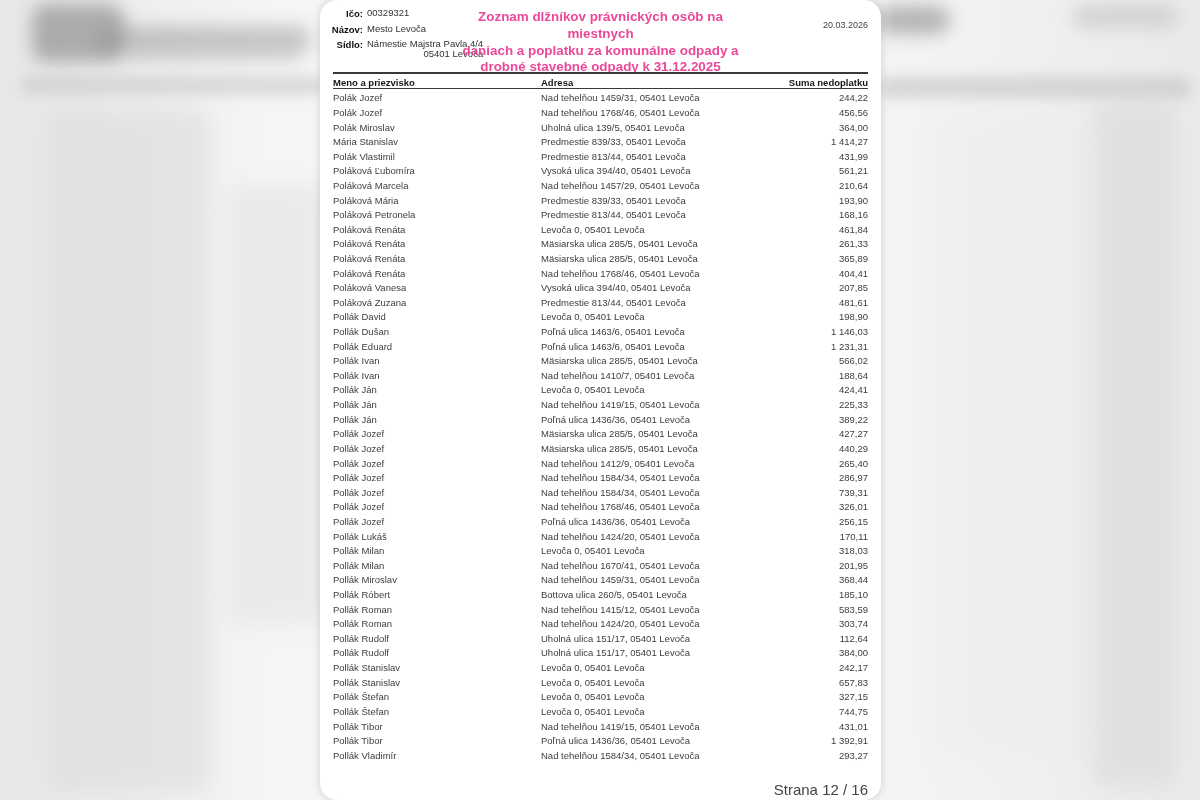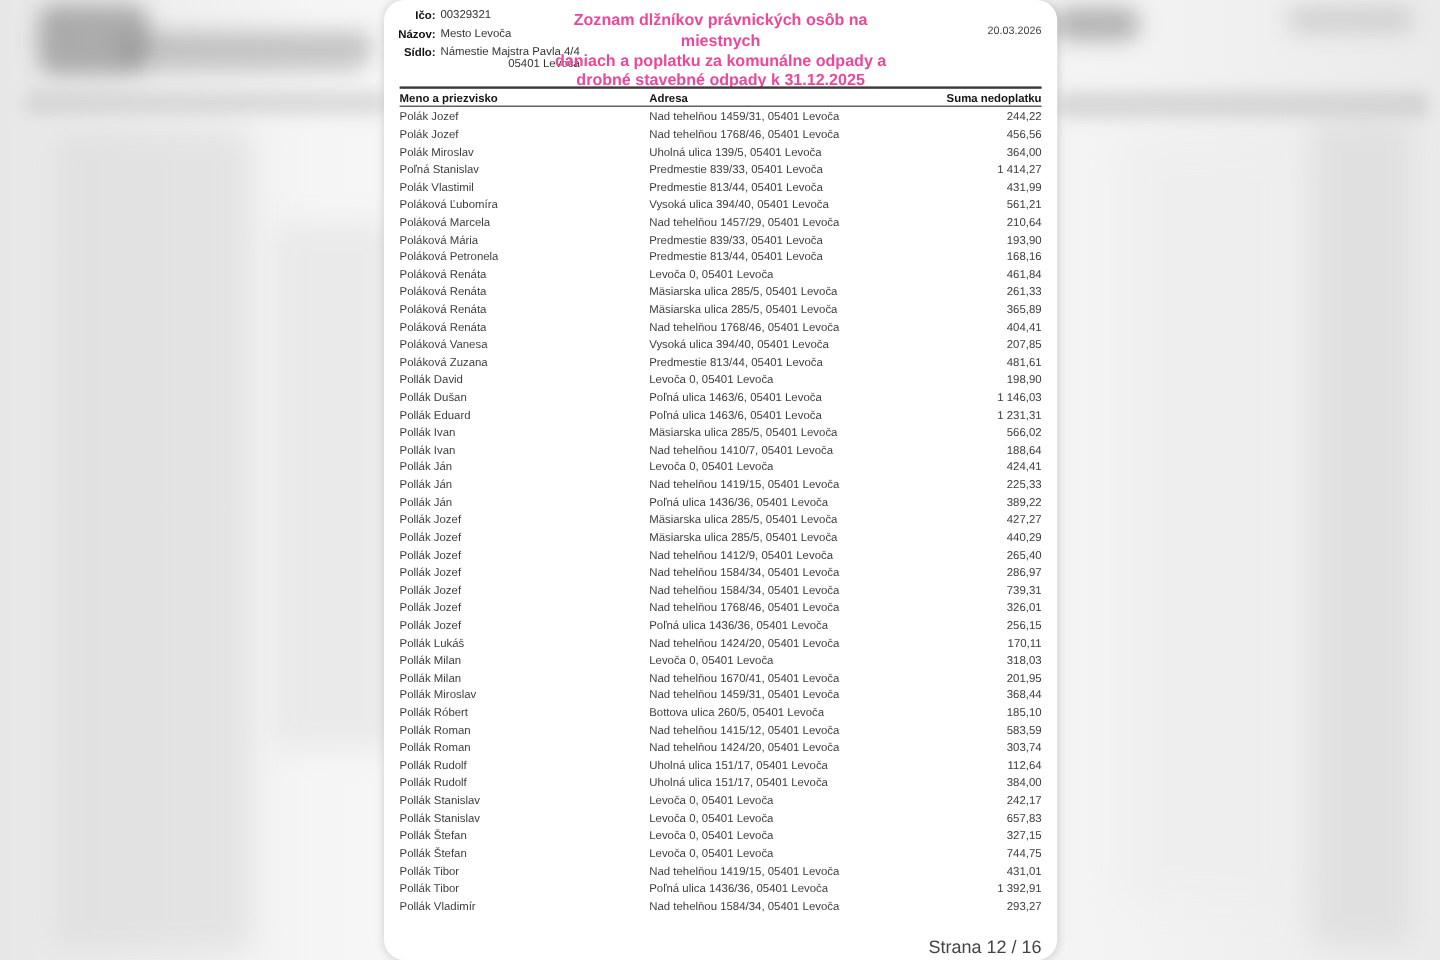--- a/index.html
+++ b/index.html
@@ -120,21 +120,21 @@
             <div class="td-name">Polák Jozef</div>
             <div class="td-addr">Nad tehelňou 1768/46, 05401 Levoča</div>
             <div class="td-amt">456,56</div>
           </div>
           <div class="tr">
             <div class="td-name">Polák Miroslav</div>
             <div class="td-addr">Uholná ulica 139/5, 05401 Levoča</div>
             <div class="td-amt">364,00</div>
           </div>
           <div class="tr">
-            <div class="td-name">Poľná Stanislav</div>
+            <div class="td-name">Mária Stanislav</div>
             <div class="td-addr">Predmestie 839/33, 05401 Levoča</div>
             <div class="td-amt">1 414,27</div>
           </div>
           <div class="tr">
             <div class="td-name">Polák Vlastimil</div>
             <div class="td-addr">Predmestie 813/44, 05401 Levoča</div>
             <div class="td-amt">431,99</div>
           </div>
           <div class="tr">
             <div class="td-name">Poláková Ľubomíra</div>

